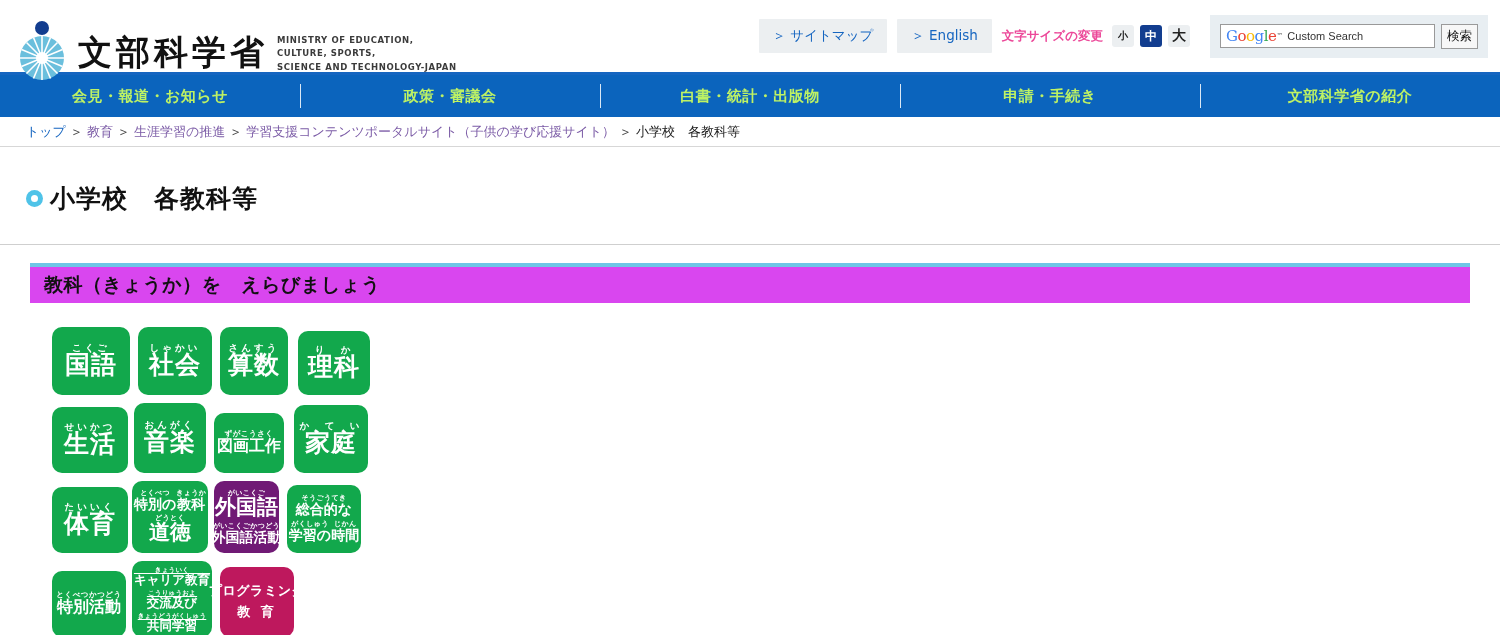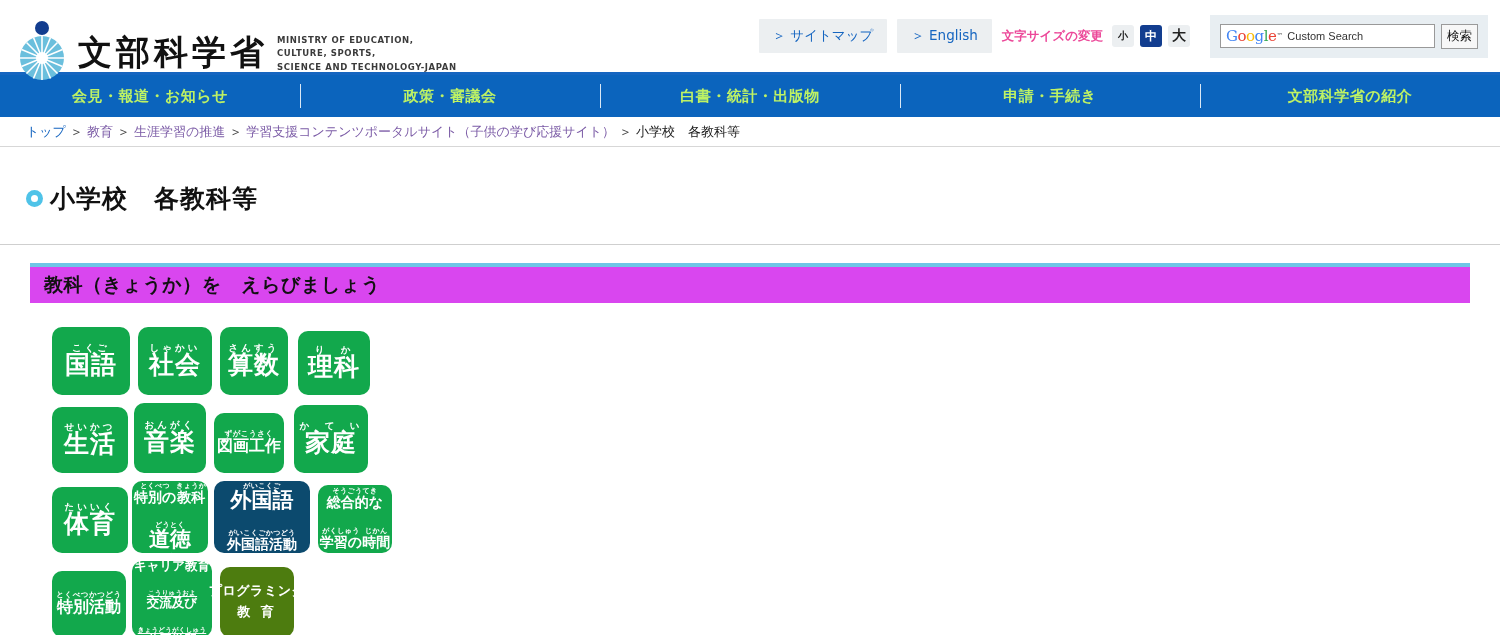--- a/index.html
+++ b/index.html
@@ -172,21 +172,21 @@
 
   
   .s-xl .ln { font-size: 25px; letter-spacing: 1px; }
   .s-xl rt { font-size: 9.5px; letter-spacing: 3px; }
   .s-md .ln { font-size: 16px; }
   .s-md rt { font-size: 7.5px; letter-spacing: .5px; }
   .s-sm .ln { font-size: 14px; }
   .s-sm rt { font-size: 7px; letter-spacing: .3px; }
   .s-xs .ln { font-size: 12.5px; }
   .s-xs rt { font-size: 6.5px; letter-spacing: .2px; text-decoration: underline; }
-  .gap-1 { margin-top: 17px; }
+  .gap-1 { margin-top: 3px; }
   .prog .ln { font-size: 13px; letter-spacing: .5px; }
   .prog .ln2 { font-size: 13px; letter-spacing: 3px; margin-top: 7px; }
 </style>
 </head>
 <body>
 
 <div class="header">
 
   <div class="logo-block">
     <div class="emblem">
@@ -315,21 +315,21 @@
         <div class="tile-lines">
           <div class="ln"><ruby>体育<rt>たいいく</rt></ruby></div>
         </div>
       </a>
       <a class="tile s-sm" href="#" style="width: 76px; height: 72px; margin-left: 4px; background: rgb(18, 168, 76);">
         <div class="tile-lines">
           <div class="ln"><ruby>特別の<rt>とくべつ</rt>教科<rt>きょうか</rt></ruby></div>
           <div class="ln gap-1" style="font-size: 21px;"><ruby>道徳<rt>どうとく</rt></ruby></div>
         </div>
       </a>
-      <a class="tile s-sm" href="#" style="width: 96px; height: 72px; margin-left: 6px; background: #0c4a6e;">
+      <a class="tile s-sm" href="#" style="width: 65px; height: 72px; margin-left: 6px; background: #701a75;">
         <div class="tile-lines">
           <div class="ln" style="font-size: 21px;"><ruby>外国語<rt>がいこくご</rt></ruby></div>
           <div class="ln gap-1"><ruby>外国語活動<rt>がいこくごかつどう</rt></ruby></div>
         </div>
       </a>
       <a class="tile s-sm" href="#" style="width: 74px; height: 68px; margin-left: 8px; background: rgb(18, 168, 76);">
         <div class="tile-lines">
           <div class="ln"><ruby>総合的な<rt>そうごうてき</rt></ruby></div>
           <div class="ln gap-1"><ruby>学習の<rt>がくしゅう</rt>時間<rt>じかん</rt></ruby></div>
         </div>
@@ -341,20 +341,20 @@
           <div class="ln"><ruby>特別活動<rt>とくべつかつどう</rt></ruby></div>
         </div>
       </a>
       <a class="tile s-xs" href="#" style="width: 80px; height: 76px; margin-left: 6px; background: rgb(18, 168, 76);">
         <div class="tile-lines">
           <div class="ln"><ruby>キャリア教育<rt>きょういく</rt></ruby></div>
           <div class="ln gap-1"><ruby>交流及び<rt>こうりゅうおよ</rt></ruby></div>
           <div class="ln gap-1"><ruby>共同学習<rt>きょうどうがくしゅう</rt></ruby></div>
         </div>
       </a>
-      <a class="tile prog" href="#" style="width: 74px; height: 70px; margin-left: 8px; background: #4d7c0f;">
+      <a class="tile prog" href="#" style="width: 74px; height: 70px; margin-left: 8px; background: #be185d;">
         <div class="tile-lines">
           <div class="ln">プログラミング</div>
           <div class="ln gap-1 ln2">教 育</div>
         </div>
       </a>
     </div>
 </div>
 
 </body></html>

